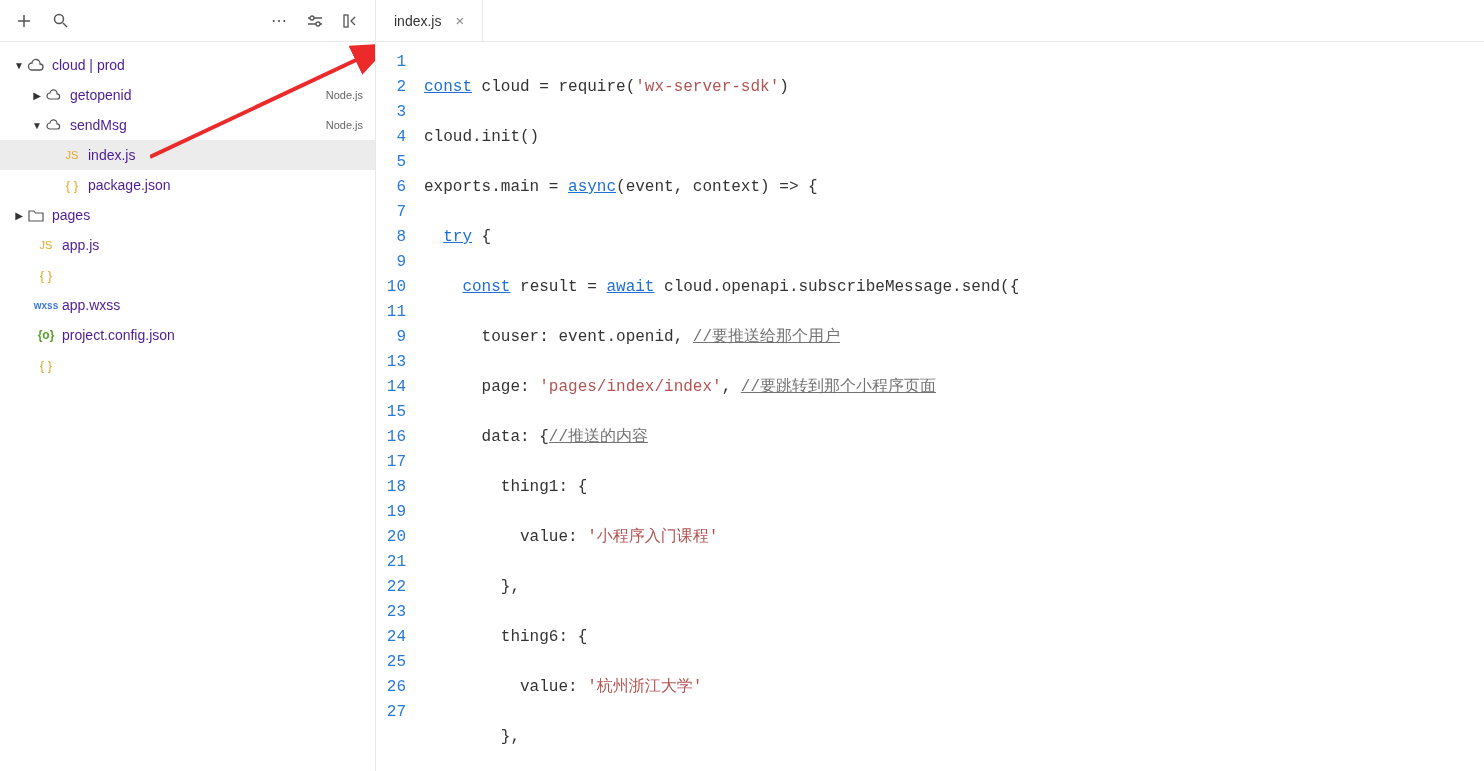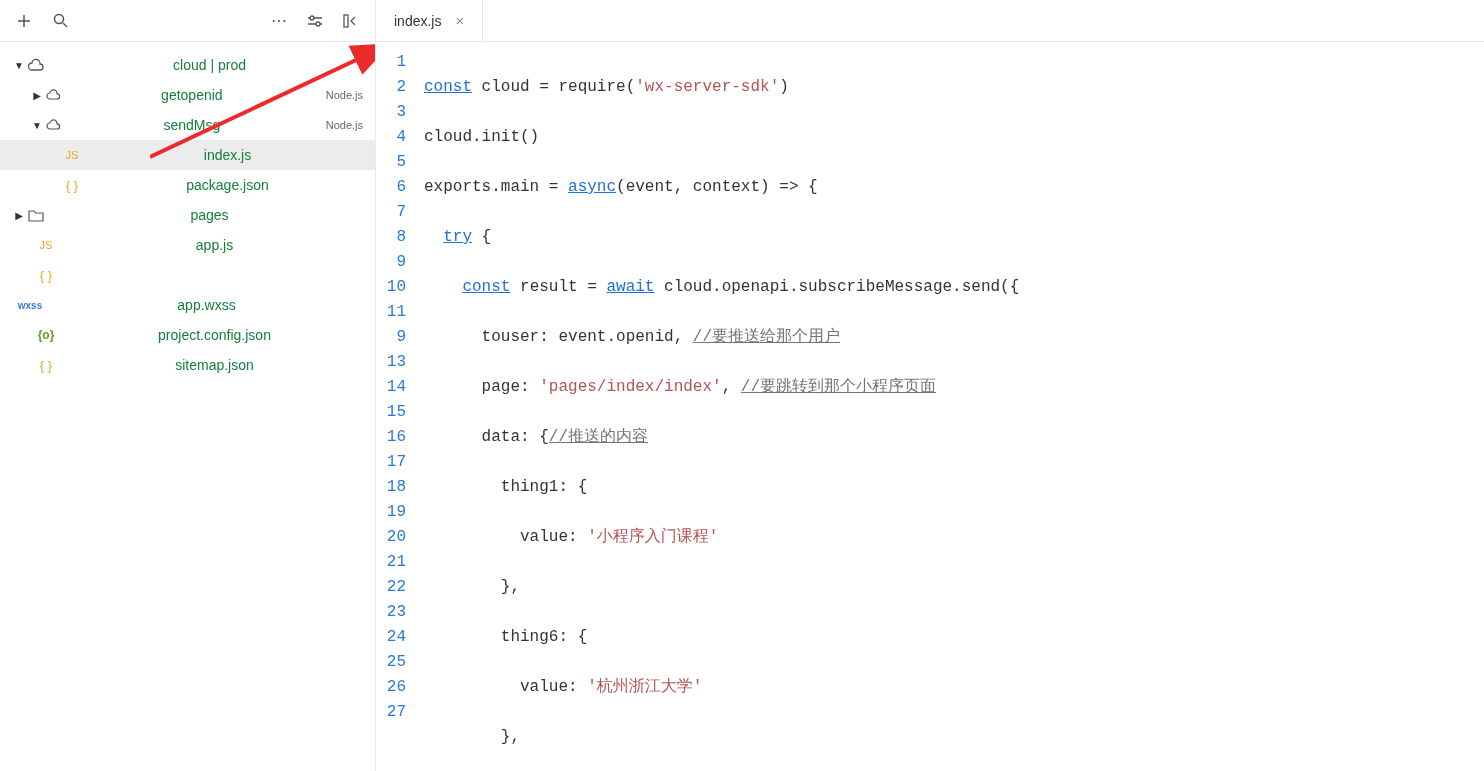--- a/index.html
+++ b/index.html
@@ -85,23 +85,22 @@
 }
 .tree-icon {
   width: 20px;
   display: inline-flex;
   justify-content: center;
   align-items: center;
   margin-right: 6px;
 }
 .tree-label {
   flex: 1;
-  color: #15803d;
+  color: #4c1d95;
   font-size: 14px;
-  text-align: center;
 }
 .badge {
   font-size: 11px;
   color: #666;
   margin-right: 4px;
   padding-left: 12px;
 }
 .icon-js { color: #e6a821; font-weight: normal; font-size: 11px; }
 .icon-json { color: #e6a821; font-size: 13px; }
 .icon-json-green { color: #5aa02c; font-size: 12px; font-weight: bold; }
@@ -248,33 +247,32 @@
 
     <div class="tree-row" style="padding-left:36px">
       <span class="tree-icon icon-js">JS</span>
       <span class="tree-label">app.js</span>
     </div>
 
     <div class="tree-row" style="padding-left:36px">
       <span class="tree-icon icon-json">{ }</span>
     </div>
 
-    <div class="tree-row" style="padding-left:20px">
+    <div class="tree-row" style="padding-left:36px">
       <span class="tree-icon icon-wxss">wxss</span>
       <span class="tree-label">app.wxss</span>
     </div>
 
     <div class="tree-row" style="padding-left:36px">
       <span class="tree-icon icon-json-green">{o}</span>
       <span class="tree-label">project.config.json</span>
     </div>
 
     <div class="tree-row" style="padding-left:36px">
       <span class="tree-icon icon-json">{ }</span>
-      <span class="tree-label">sitemap.json</span>
     </div>
   </div>
 
   <div class="editor">
     <div class="gutter">
       <div>1</div>
         <div>2</div>
         <div>3</div>
         <div>4</div>
         <div>5</div>

